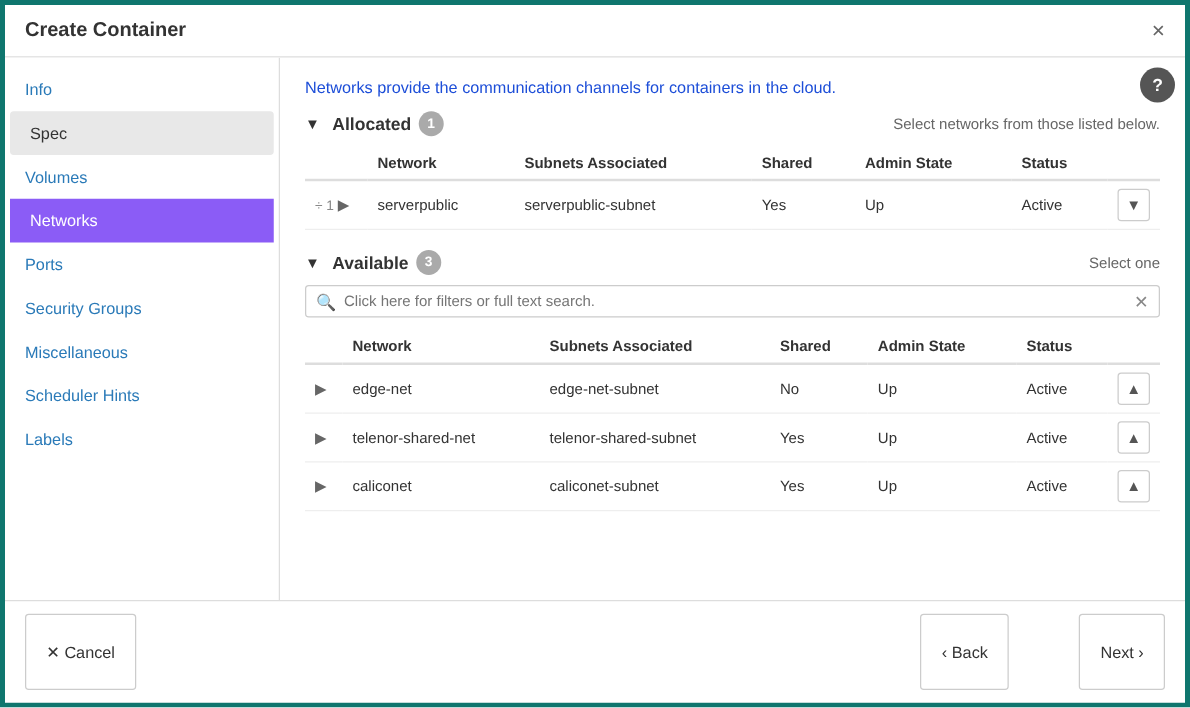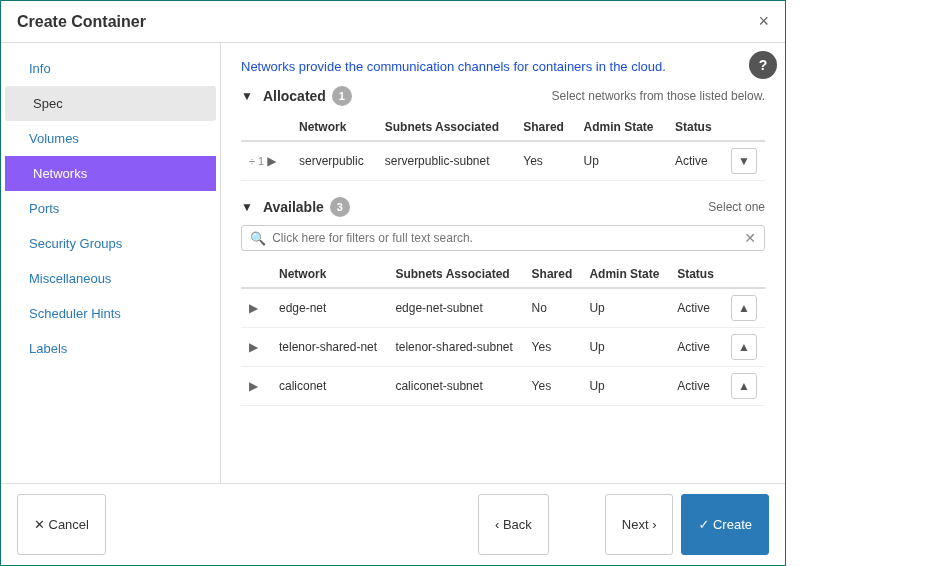--- a/index.html
+++ b/index.html
@@ -1,27 +1,27 @@
 <!DOCTYPE html>
 <html><head>
   <meta charset="utf-8">
   <style>
     * { box-sizing: border-box; margin: 0; padding: 0; }
     body { font-family: Arial, sans-serif; font-size: 13px; background: #fff; color: #333; width: 952px; height: 566px; overflow: hidden; }
 
-    .modal { width: 786px; height: 566px; display: flex; flex-direction: column; background: #fff; border: 1px solid #0f766e; }
+    .modal { width: 952px; height: 566px; display: flex; flex-direction: column; background: #fff; border: 4px solid #0f766e; }
 
     .modal-header { display: flex; align-items: center; justify-content: space-between; padding: 10px 16px; border-bottom: 1px solid #ddd; background: #fff; }
     .modal-title { font-size: 16px; font-weight: bold; color: #333; }
     .close-btn { background: none; border: none; font-size: 18px; cursor: pointer; color: #666; }
 
     .modal-body { display: flex; flex: 1; overflow: hidden; }
 
     .sidebar { width: 220px; border-right: 1px solid #ddd; padding: 8px 0; background: #fff; }
-    .sidebar-item { padding: 10px 28px; cursor: pointer; color: #2a7ab8; font-size: 13px; }
+    .sidebar-item { padding: 10px 16px; cursor: pointer; color: #2a7ab8; font-size: 13px; }
     .sidebar-item.active { background: #8b5cf6; color: #fff; border-radius: 0; margin: 0 4px; }
 
     .content { flex: 1; padding: 16px 20px; overflow-y: auto; position: relative; }
 
     .help-btn { position: absolute; top: 8px; right: 8px; width: 28px; height: 28px; background: #555; color: #fff; border-radius: 50%; display: flex; align-items: center; justify-content: center; cursor: pointer; font-weight: bold; font-size: 14px; }
 
     .description { margin-bottom: 12px; color: #1d4ed8; font-size: 13px; }
 
     .section-header { display: flex; align-items: center; margin-bottom: 8px; }
     .section-title { font-size: 14px; font-weight: bold; color: #333; display: flex; align-items: center; gap: 6px; }
@@ -177,17 +177,16 @@
     </div>
   </div>
 
   <div class="modal-footer">
     <div class="footer-left">
       <button class="btn btn-cancel">✕ Cancel</button>
     </div>
     <div class="footer-right">
       <button class="btn btn-nav">‹ Back</button>
       <button class="btn btn-nav">Next ›</button>
-      <button class="btn btn-primary">✓ Create</button>
     </div>
   </div>
 
 </div>
 
 </body></html>

